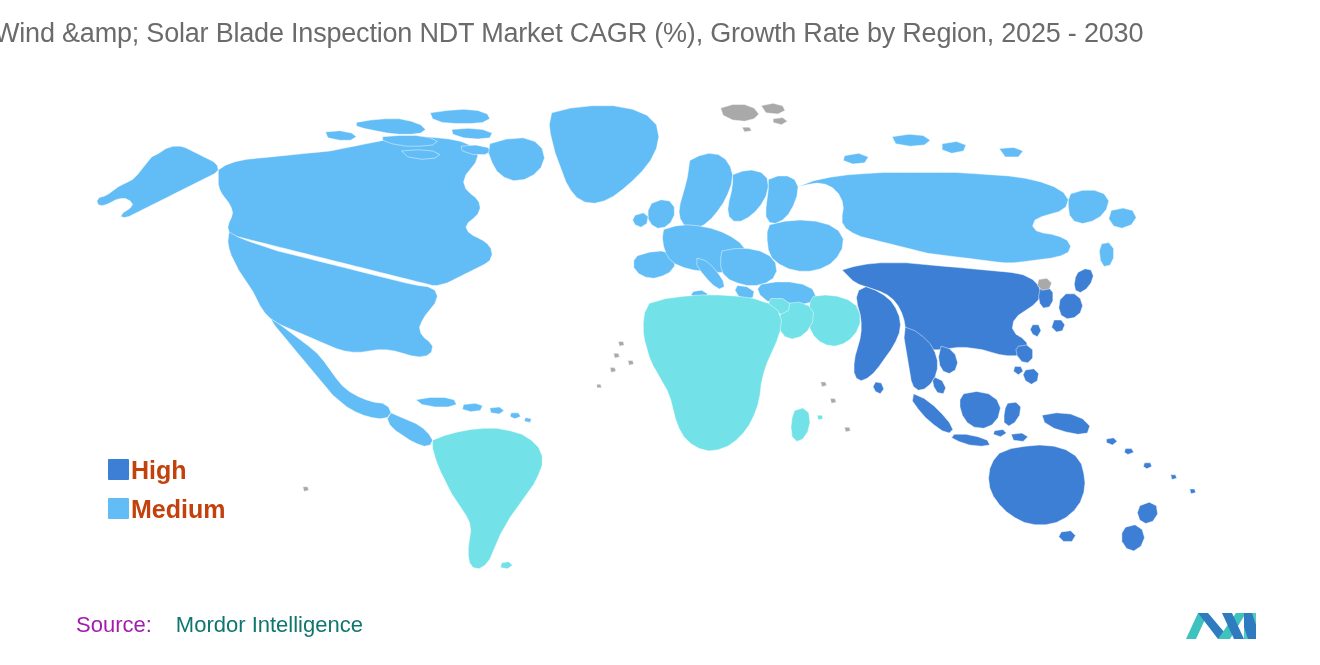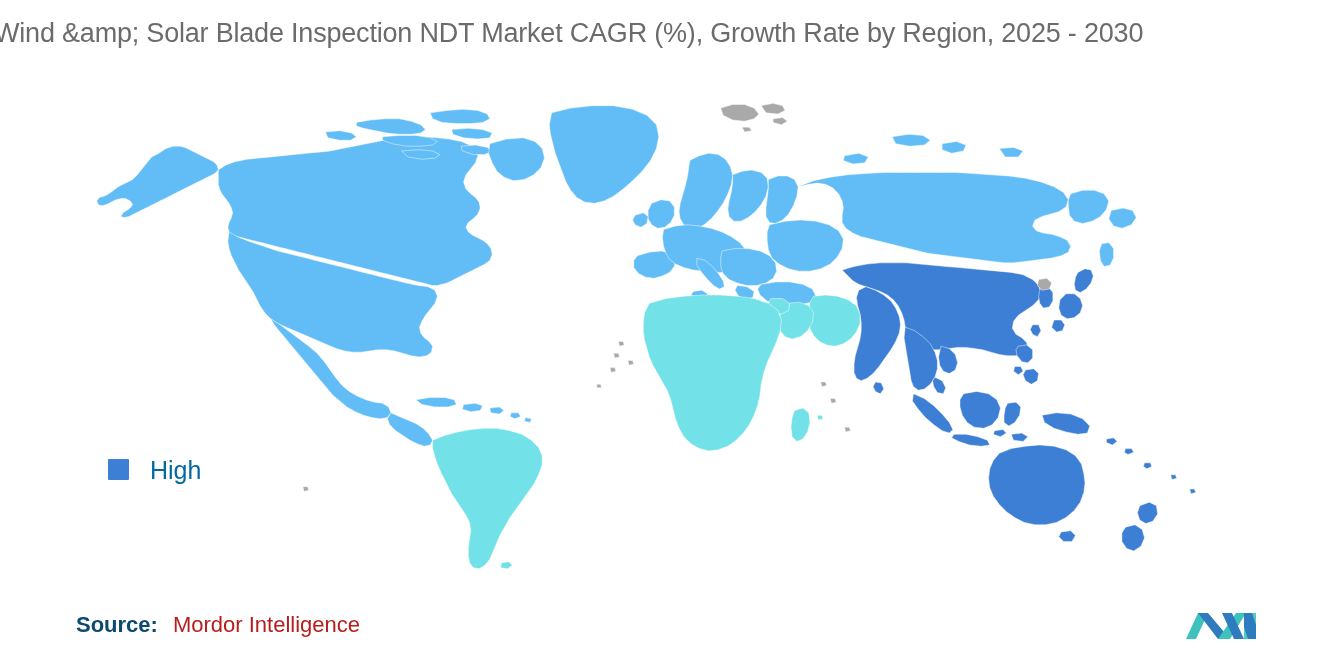--- a/index.html
+++ b/index.html
@@ -57,44 +57,44 @@
     align-items: center;
     height: 39px;
   }
   .legend-swatch {
     width: 21px;
     height: 21px;
     flex: 0 0 21px;
     border-radius: 1px;
   }
   .legend-label {
-    margin-left: 21px;
+    margin-left: 2px;
     font-size: 25px;
-    color: #0369a1;
-    font-weight: 400;
+    color: #c2410c;
+    font-weight: 700;
     line-height: 28px;
   }
 
   
   #source-line {
     position: absolute;
     left: 76px;
     top: 612px;
     font-size: 22px;
     color: #808080;
     white-space: nowrap;
   }
   #source-label {
-    font-weight: 700;
-    color: #0c4a6e;
+    font-weight: 400;
+    color: #a21caf;
   }
   #source-value {
     font-weight: 400;
-    color: #b91c1c;
-    margin-left: 15px;
+    color: #0f766e;
+    margin-left: 24px;
   }
 
   #brand-logo {
     position: absolute;
     left: 1186px;
     top: 601px;
     width: 74px;
     height: 38px;
   }
 </style>
@@ -276,20 +276,24 @@
   </svg>
 </div>
 
 <div id="legend">
 
   <div class="legend-row">
     <span class="legend-swatch" style="background:#3d7fd4"></span>
     <span class="legend-label">High</span>
   </div>
 
+  <div class="legend-row">
+    <span class="legend-swatch" style="background:#62bdf7"></span>
+    <span class="legend-label">Medium</span>
+  </div>
 
 
 </div>
 
 <div id="source-line">
   <span id="source-label">Source:</span><span id="source-value">Mordor Intelligence</span>
 </div>
 
 <div id="brand-logo">
   <svg width="74" height="38" viewBox="0 0 74 38">

